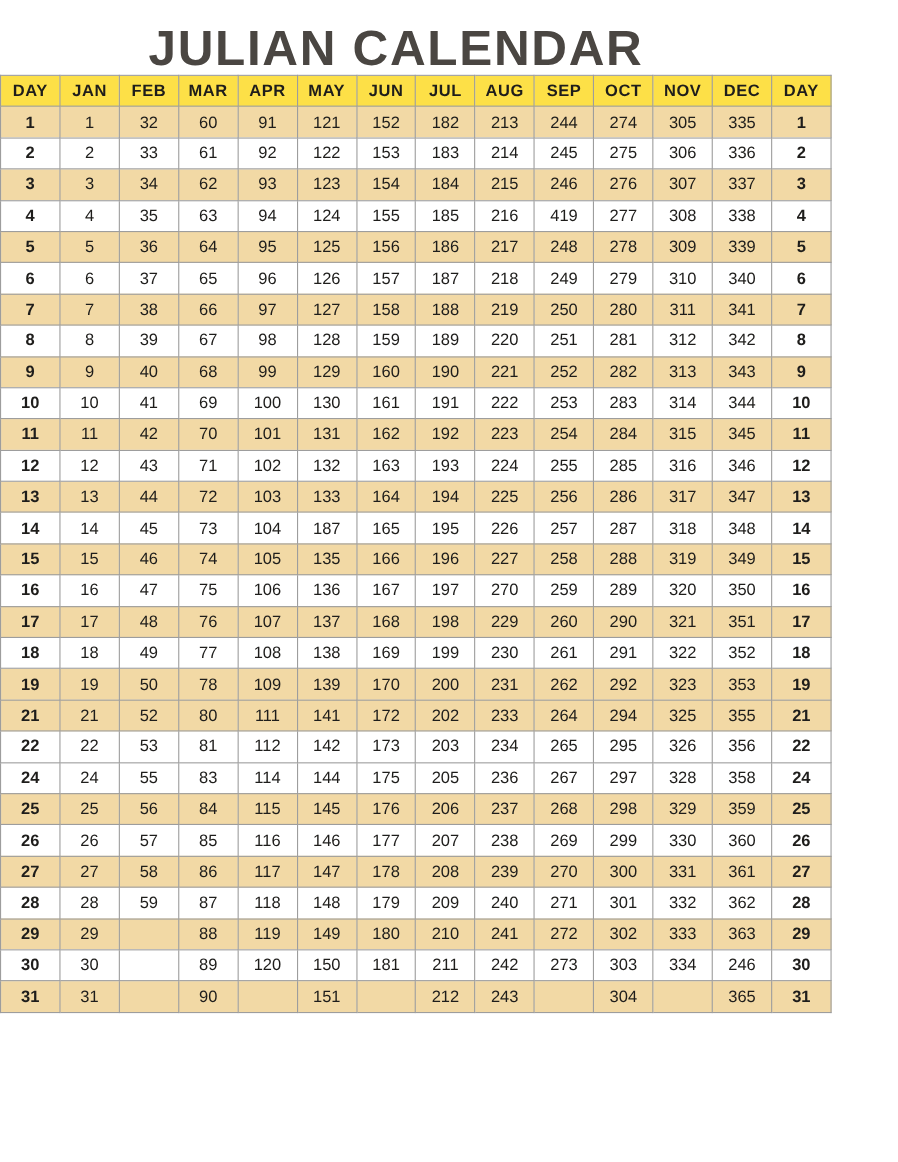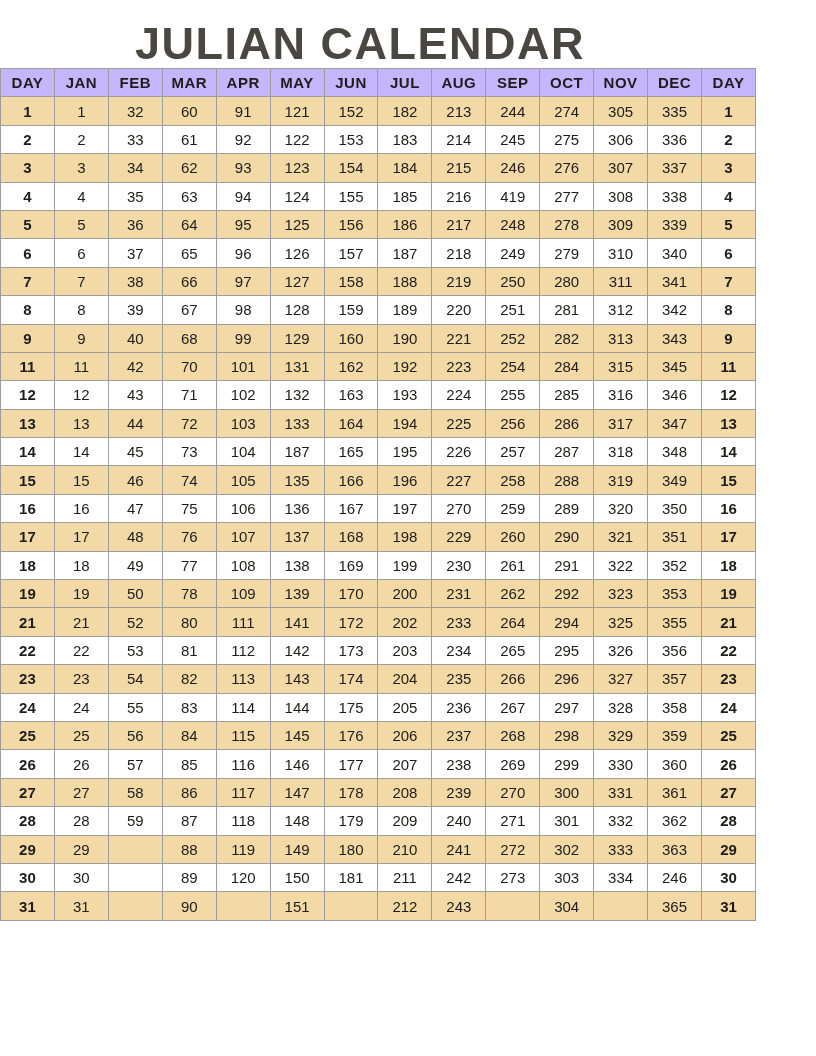--- a/index.html
+++ b/index.html
@@ -47,21 +47,21 @@
     vertical-align: middle;
     height: 28.4px;
     padding: 0;
     font-size: 15px;
     color: var(--cell-text);
     background: #FFFFFF;
   }
   .julian-table th {
     font-weight: bold;
     letter-spacing: 0.5px;
-    background: #c4b5fd;
+    background: #fde047;
   }
   .julian-table tbody tr.alt td {
     background: var(--accent-row);
   }
   .julian-table td.day-col {
     font-weight: bold;
   }
 </style>
 </head>
 <body>
@@ -225,20 +225,36 @@
           <td>129</td>
           <td>160</td>
           <td>190</td>
           <td>221</td>
           <td>252</td>
           <td>282</td>
           <td>313</td>
           <td>343</td>
           <td class="day-col">9</td>
         </tr>
+        <tr>
+          <td class="day-col">10</td>
+          <td>10</td>
+          <td>41</td>
+          <td>69</td>
+          <td>100</td>
+          <td>130</td>
+          <td>161</td>
+          <td>191</td>
+          <td>222</td>
+          <td>253</td>
+          <td>283</td>
+          <td>314</td>
+          <td>344</td>
+          <td class="day-col">10</td>
+        </tr>
         <tr class="alt">
           <td class="day-col">11</td>
           <td>11</td>
           <td>42</td>
           <td>70</td>
           <td>101</td>
           <td>131</td>
           <td>162</td>
           <td>192</td>
           <td>223</td>
@@ -401,36 +417,20 @@
           <td>142</td>
           <td>173</td>
           <td>203</td>
           <td>234</td>
           <td>265</td>
           <td>295</td>
           <td>326</td>
           <td>356</td>
           <td class="day-col">22</td>
         </tr>
-        <tr class="alt">
-          <td class="day-col">23</td>
-          <td>23</td>
-          <td>54</td>
-          <td>82</td>
-          <td>113</td>
-          <td>143</td>
-          <td>174</td>
-          <td>204</td>
-          <td>235</td>
-          <td>266</td>
-          <td>296</td>
-          <td>327</td>
-          <td>357</td>
-          <td class="day-col">23</td>
-        </tr>
         <tr>
           <td class="day-col">24</td>
           <td>24</td>
           <td>55</td>
           <td>83</td>
           <td>114</td>
           <td>144</td>
           <td>175</td>
           <td>205</td>
           <td>236</td>

